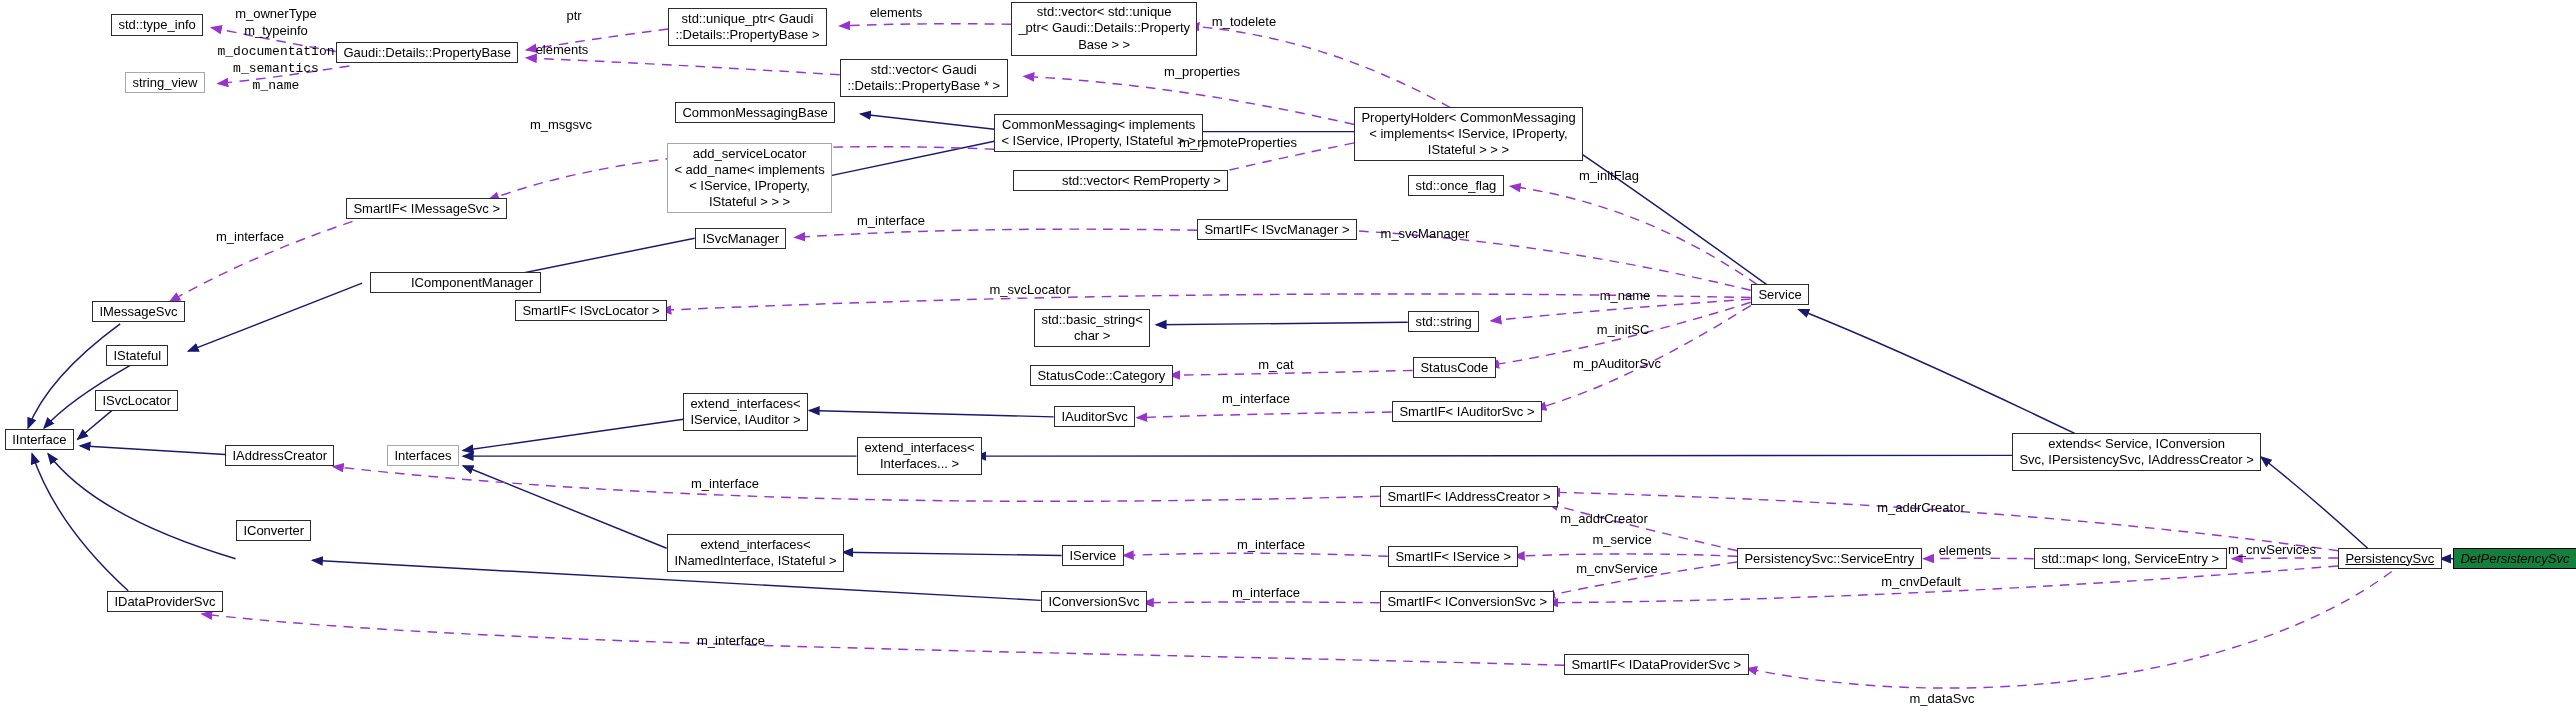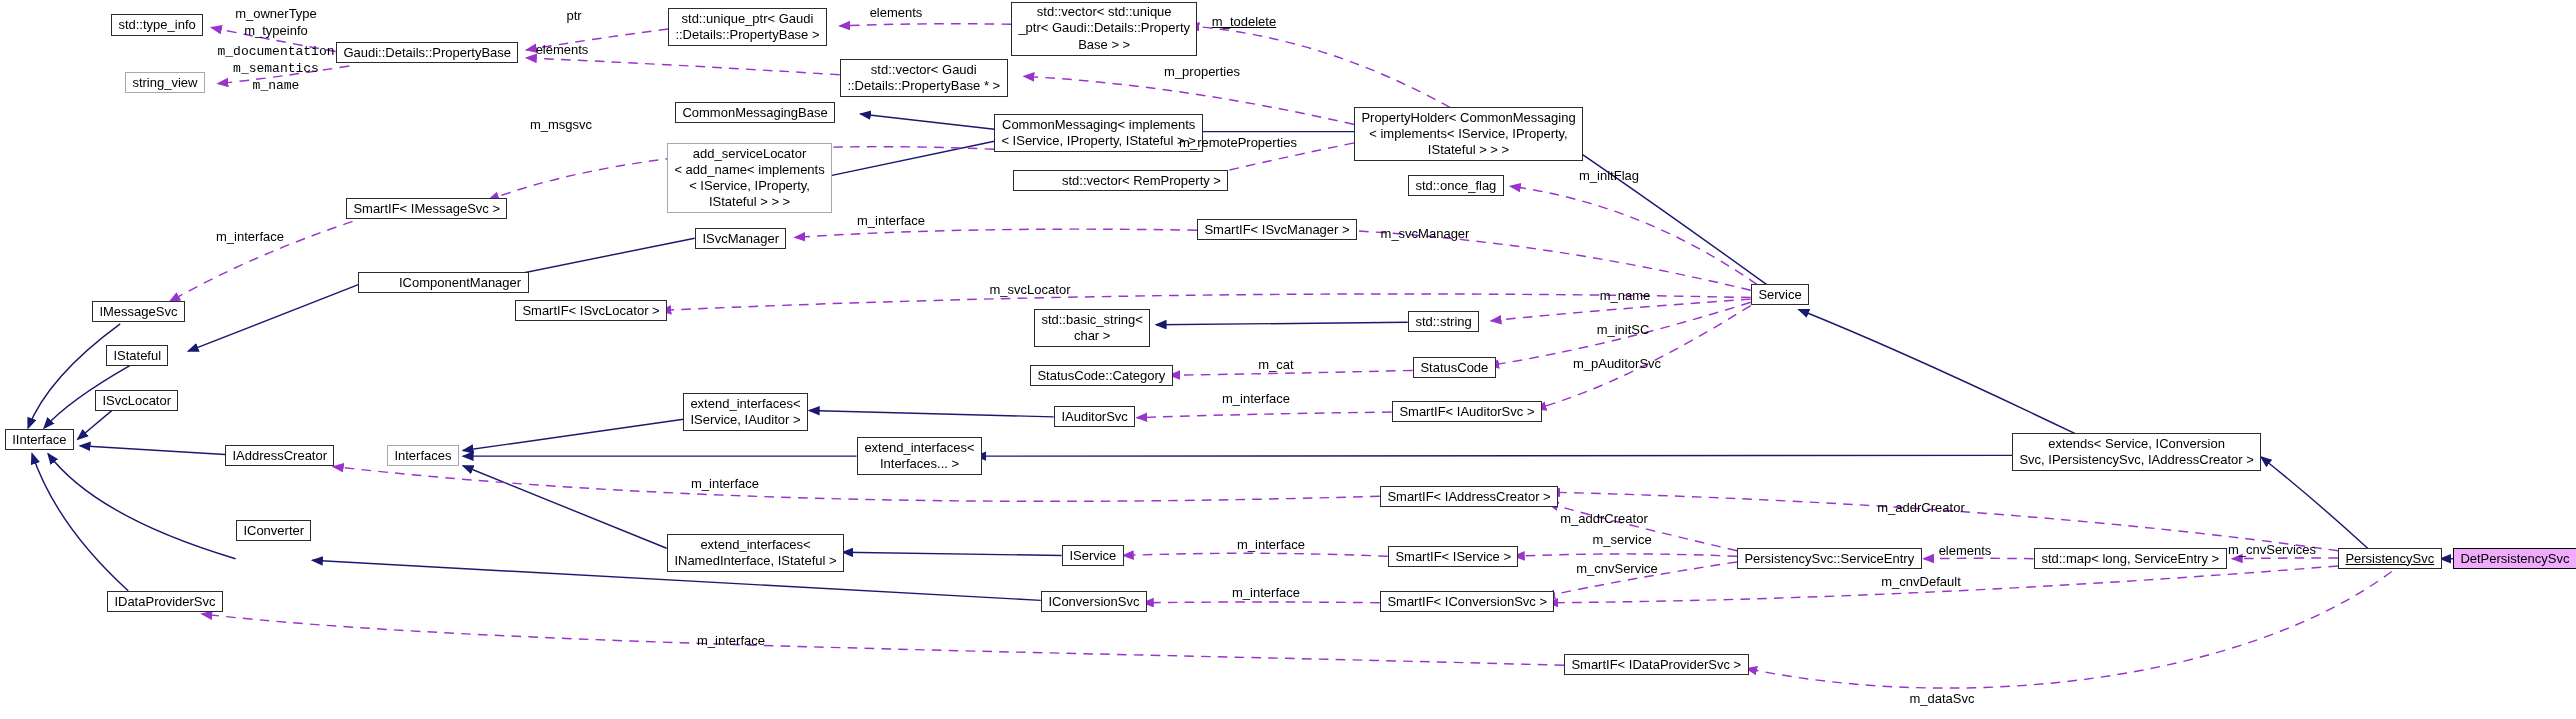--- a/index.html
+++ b/index.html
@@ -4,21 +4,21 @@
 <style>
   html,body{margin:0;padding:0;background:#ffffff;}
   body{width:2576px;height:720px;position:relative;overflow:hidden;
        font-family:"Liberation Sans","DejaVu Sans",sans-serif;}
   #canvas{position:absolute;left:0;top:0;width:2576px;height:720px;}
   #edges{position:absolute;left:0;top:0;z-index:1;}
   .node{position:absolute;z-index:2;background:#ffffff;border:1.6px solid #2b2b2b;
         color:#000;font-size:13px;line-height:1.25;padding:1.6px 6.4px;
         text-align:center;white-space:pre;box-sizing:border-box;cursor:pointer;}
   .node.ext{border-color:#a8a8a8;}
-  .node.selected{background:#f0abfc;border-color:#000;}
+  .node.selected{background:#15803d;border-color:#000;font-style:italic;}
   .elabel{position:absolute;z-index:3;color:#000;font-size:13px;line-height:1.3;
           white-space:pre;text-align:center;transform:translateX(-50%);
           background:transparent;pointer-events:none;}
 </style>
 </head>
 <body>
 
 <div id="canvas">
   <svg id="edges" width="2576" height="720" viewBox="0 0 3215 898">
     <defs>
@@ -85,21 +85,21 @@
       <path d="M1952,830 C1300,812 600,806 252,766" fill="none" stroke="#9a32cd" stroke-width="1.8" stroke-dasharray="12,9" marker-end="url(#arr-use)"></path>
     </svg>
 <div class="elabel" style="left: 276px; top: 6.4px;">m_ownerType
 m_typeinfo</div>
     <div class="elabel" style="left: 276px; top: 44px; font-family: Liberation Mono, monospace;">m_documentation
 m_semantics
 m_name</div>
     <div class="elabel" style="left: 574px; top: 8px;">ptr</div>
     <div class="elabel" style="left: 562px; top: 42px;">elements</div>
     <div class="elabel" style="left: 896px; top: 4.8px;">elements</div>
-    <div class="elabel" style="left: 1244px; top: 14.4px; text-decoration: underline;">m_todelete</div>
+    <div class="elabel" style="left: 1244px; top: 14.4px;">m_todelete</div>
     <div class="elabel" style="left: 1202px; top: 64px;">m_properties</div>
     <div class="elabel" style="left: 561px; top: 117px;">m_msgsvc</div>
     <div class="elabel" style="left: 1238px; top: 135px;">m_remoteProperties</div>
     <div class="elabel" style="left: 250px; top: 229px;">m_interface</div>
     <div class="elabel" style="left: 891px; top: 213px;">m_interface</div>
     <div class="elabel" style="left: 1425px; top: 226px;">m_svcManager</div>
     <div class="elabel" style="left: 1609px; top: 168px;">m_initFlag</div>
     <div class="elabel" style="left: 1030px; top: 282px;">m_svcLocator</div>
     <div class="elabel" style="left: 1625px; top: 288px;">m_name</div>
     <div class="elabel" style="left: 1623px; top: 322px;">m_initSC</div>
@@ -137,21 +137,21 @@
 &lt; IService, IProperty, IStateful &gt; &gt;</div>
     <div class="node" style="left: 1013px; top: 170px; padding-left: 48px;">std::vector&lt; RemProperty &gt;</div>
     <div class="node" style="left: 1354px; top: 107px;">PropertyHolder&lt; CommonMessaging
 &lt; implements&lt; IService, IProperty,
 IStateful &gt; &gt; &gt;</div>
     <div class="node" style="left: 1408px; top: 175px;">std::once_flag</div>
     <div class="node" style="left: 346px; top: 198px;">SmartIF&lt; IMessageSvc &gt;</div>
     <div class="node" style="left: 695px; top: 228px;">ISvcManager</div>
     <div class="node" style="left: 1197px; top: 219px;">SmartIF&lt; ISvcManager &gt;</div>
     <div class="node" style="left: 1751px; top: 284px;">Service</div>
-    <div class="node" style="left: 358px; top: 272px; padding-left: 40px;">IComponentManager</div>
+    <div class="node" style="left: 370px; top: 272px; padding-left: 40px;">IComponentManager</div>
     <div class="node" style="left: 515px; top: 300px;">SmartIF&lt; ISvcLocator &gt;</div>
     <div class="node" style="left: 1034px; top: 309px;">std::basic_string&lt;
 char &gt;</div>
     <div class="node" style="left: 1408px; top: 311px;">std::string</div>
     <div class="node" style="left: 1030px; top: 365px;">StatusCode::Category</div>
     <div class="node" style="left: 1413px; top: 357px;">StatusCode</div>
     <div class="node" style="left: 92px; top: 301px;">IMessageSvc</div>
     <div class="node" style="left: 106px; top: 345px;">IStateful</div>
     <div class="node" style="left: 95px; top: 390px;">ISvcLocator</div>
     <div class="node" style="left: 4.8px; top: 429px;">IInterface</div>

